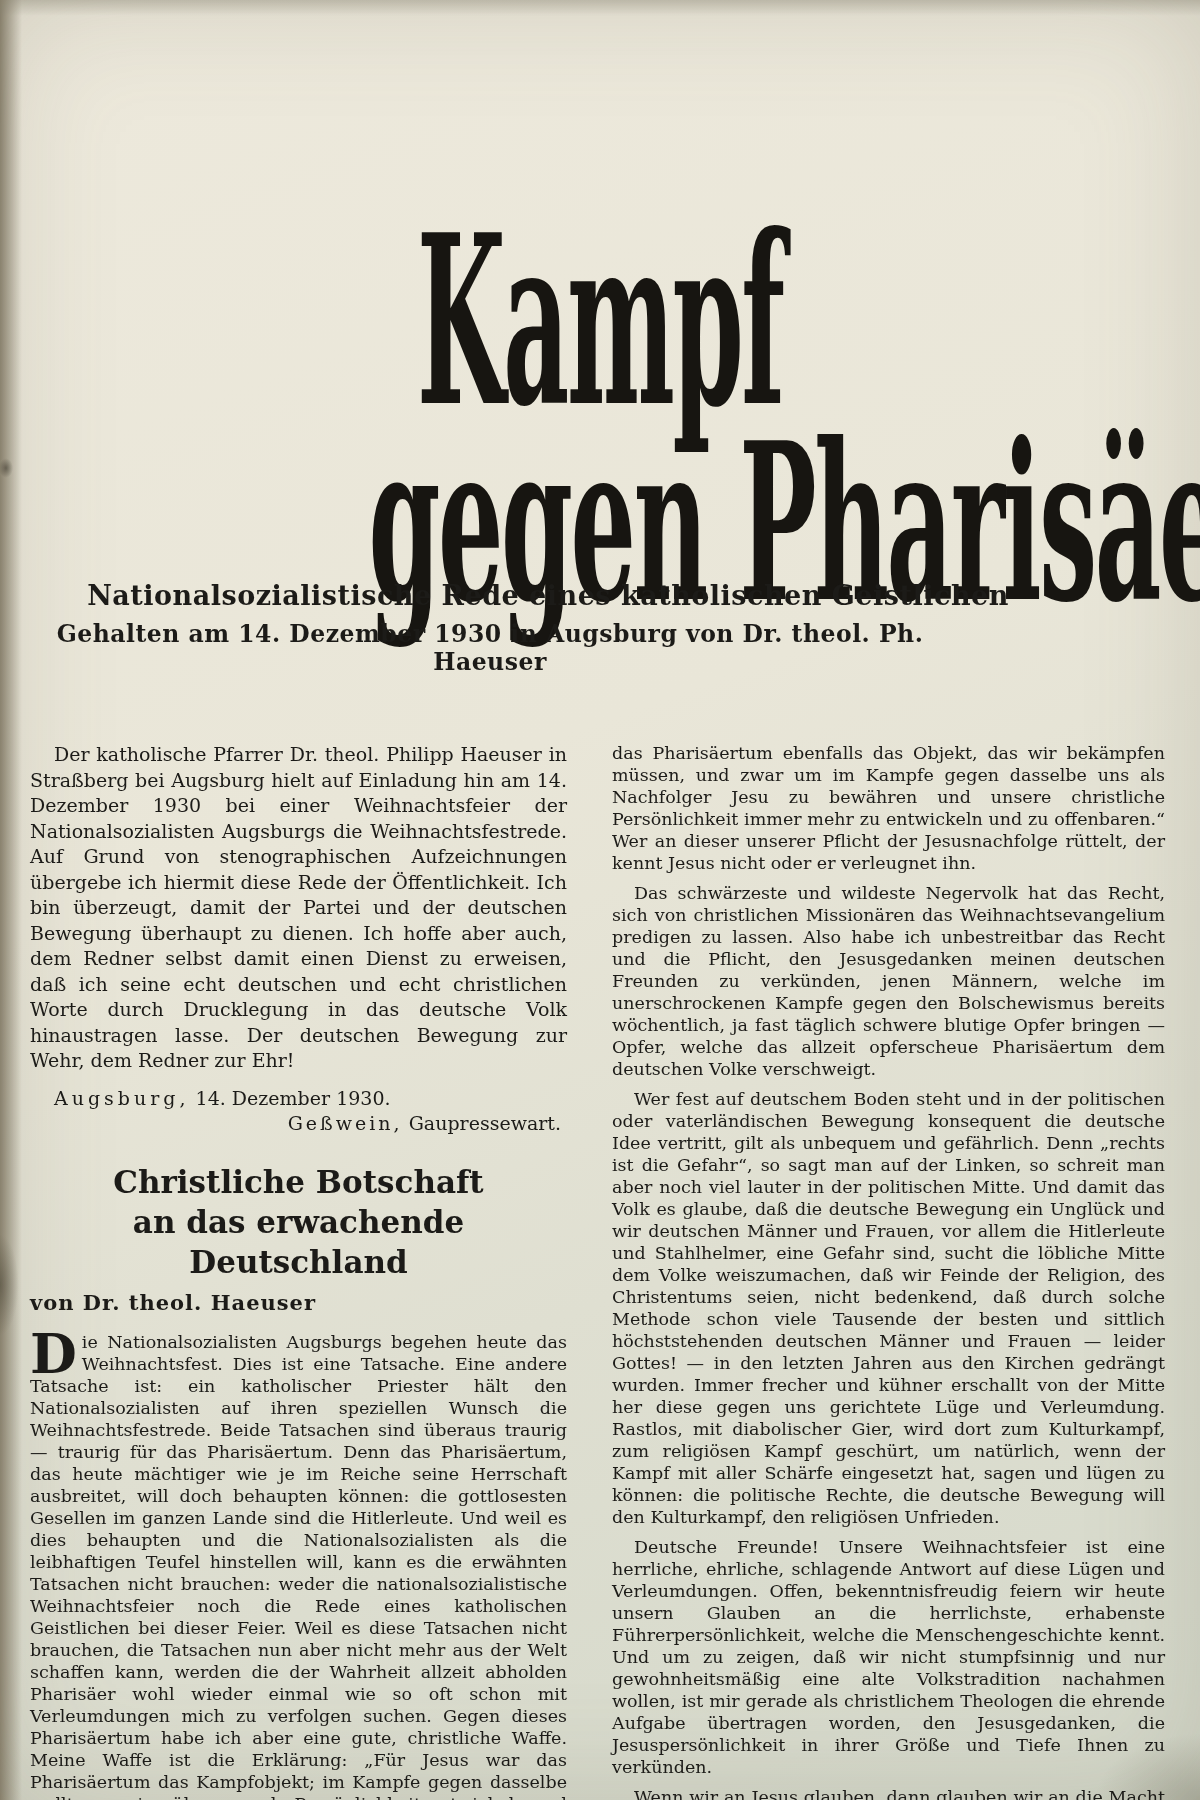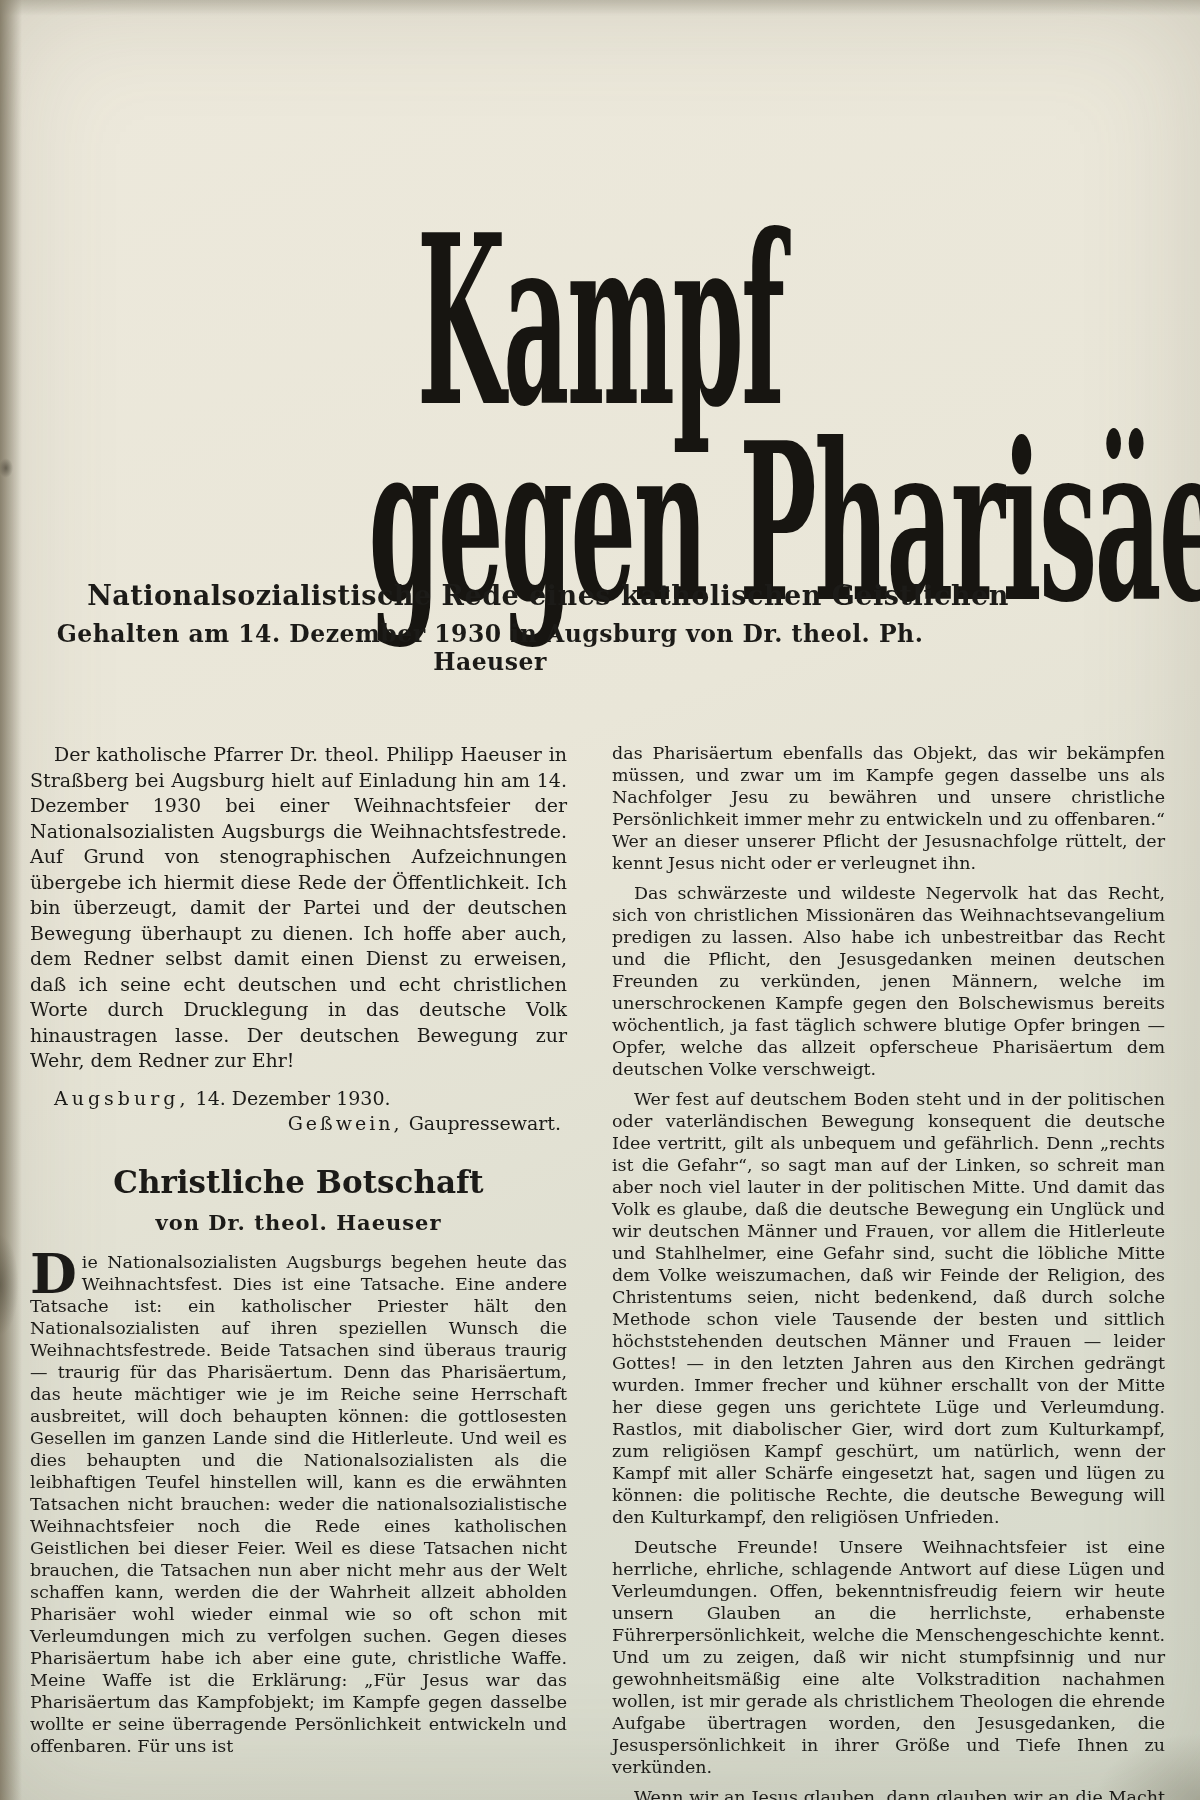--- a/index.html
+++ b/index.html
@@ -55,21 +55,21 @@
   .dateline .city { letter-spacing:4px; }
   .signature {
     margin:0 6px 0 0; font-size:19px; line-height:25px; text-align:right;
   }
   .signature .name { letter-spacing:3px; }
   .speech-heading {
     margin:26px 0 0 0; text-align:center;
     font-size:31px; line-height:40px; font-weight:bold;
   }
   .speech-byline {
-    margin:8px 0 0 0; text-align:center;
+    margin:8px 0 0 0; 
     font-size:21px; font-weight:bold; letter-spacing:1px;
   }
   .speech-text {
     margin:16px 0 0 0; font-size:17.5px; line-height:22px;
   }
   .dropcap {
     float:left; font-size:54px; line-height:42px; font-weight:bold;
     padding:2px 5px 0 0;
   }
   .col-right p { margin:0 0 8px 0; }
@@ -84,21 +84,21 @@
   <h1 class="title-line t2"><span class="stretch">gegen Pharisäertum</span></h1>
 
   <div class="subtitle1">Nationalsozialistische Rede eines katholischen Geistlichen</div>
   <div class="subtitle2">Gehalten am 14. Dezember 1930 in Augsburg von Dr. theol. Ph. Haeuser</div>
 
   <div class="col col-left">
     <p class="vorwort-text">Der katholische Pfarrer Dr. theol. Philipp Haeuser in Straßberg bei Augsburg hielt auf Einladung hin am 14. Dezember 1930 bei einer Weihnachtsfeier der Nationalsozialisten Augsburgs die Weihnachtsfestrede. Auf Grund von stenographischen Aufzeichnungen übergebe ich hiermit diese Rede der Öffentlichkeit. Ich bin überzeugt, damit der Partei und der deutschen Bewegung überhaupt zu dienen. Ich hoffe aber auch, dem Redner selbst damit einen Dienst zu erweisen, daß ich seine echt deutschen und echt christlichen Worte durch Drucklegung in das deutsche Volk hinaustragen lasse. Der deutschen Bewegung zur Wehr, dem Redner zur Ehr!</p>
     <p class="dateline"><span class="city">Augsburg,</span><span> 14. Dezember 1930.</span></p>
     <p class="signature"><span class="name">Geßwein,</span><span> Gaupressewart.</span></p>
 
-    <h2 class="speech-heading"><span>Christliche Botschaft</span><br></h2>
+    <h2 class="speech-heading"><span>Christliche Botschaft</span><br><span>an das erwachende Deutschland</span></h2>
     <h3 class="speech-byline">von Dr. theol. Haeuser</h3>
 
     <p class="speech-text"><span class="dropcap">D</span><span>ie Nationalsozialisten Augsburgs begehen heute das Weihnachtsfest. Dies ist eine Tatsache. Eine andere Tatsache ist: ein katholischer Priester hält den Nationalsozialisten auf ihren speziellen Wunsch die Weihnachtsfestrede. Beide Tatsachen sind überaus traurig — traurig für das Pharisäertum. Denn das Pharisäertum, das heute mächtiger wie je im Reiche seine Herrschaft ausbreitet, will doch behaupten können: die gottlosesten Gesellen im ganzen Lande sind die Hitlerleute. Und weil es dies behaupten und die Nationalsozialisten als die leibhaftigen Teufel hinstellen will, kann es die erwähnten Tatsachen nicht brauchen: weder die nationalsozialistische Weihnachtsfeier noch die Rede eines katholischen Geistlichen bei dieser Feier. Weil es diese Tatsachen nicht brauchen, die Tatsachen nun aber nicht mehr aus der Welt schaffen kann, werden die der Wahrheit allzeit abholden Pharisäer wohl wieder einmal wie so oft schon mit Verleumdungen mich zu verfolgen suchen. Gegen dieses Pharisäertum habe ich aber eine gute, christliche Waffe. Meine Waffe ist die Erklärung: „Für Jesus war das Pharisäertum das Kampfobjekt; im Kampfe gegen dasselbe wollte er seine überragende Persönlichkeit entwickeln und offenbaren. Für uns ist</span></p>
   </div>
 
   <div class="col col-right">
       <p>das Pharisäertum ebenfalls das Objekt, das wir bekämpfen müssen, und zwar um im Kampfe gegen dasselbe uns als Nachfolger Jesu zu bewähren und unsere christliche Persönlichkeit immer mehr zu entwickeln und zu offenbaren.“ Wer an dieser unserer Pflicht der Jesusnachfolge rüttelt, der kennt Jesus nicht oder er verleugnet ihn.</p>
       <p>Das schwärzeste und wildeste Negervolk hat das Recht, sich von christlichen Missionären das Weihnachtsevangelium predigen zu lassen. Also habe ich unbestreitbar das Recht und die Pflicht, den Jesusgedanken meinen deutschen Freunden zu verkünden, jenen Männern, welche im unerschrockenen Kampfe gegen den Bolschewismus bereits wöchentlich, ja fast täglich schwere blutige Opfer bringen — Opfer, welche das allzeit opferscheue Pharisäertum dem deutschen Volke verschweigt.</p>
       <p>Wer fest auf deutschem Boden steht und in der politischen oder vaterländischen Bewegung konsequent die deutsche Idee vertritt, gilt als unbequem und gefährlich. Denn „rechts ist die Gefahr“, so sagt man auf der Linken, so schreit man aber noch viel lauter in der politischen Mitte. Und damit das Volk es glaube, daß die deutsche Bewegung ein Unglück und wir deutschen Männer und Frauen, vor allem die Hitlerleute und Stahlhelmer, eine Gefahr sind, sucht die löbliche Mitte dem Volke weiszumachen, daß wir Feinde der Religion, des Christentums seien, nicht bedenkend, daß durch solche Methode schon viele Tausende der besten und sittlich höchststehenden deutschen Männer und Frauen — leider Gottes! — in den letzten Jahren aus den Kirchen gedrängt wurden. Immer frecher und kühner erschallt von der Mitte her diese gegen uns gerichtete Lüge und Verleumdung. Rastlos, mit diabolischer Gier, wird dort zum Kulturkampf, zum religiösen Kampf geschürt, um natürlich, wenn der Kampf mit aller Schärfe eingesetzt hat, sagen und lügen zu können: die politische Rechte, die deutsche Bewegung will den Kulturkampf, den religiösen Unfrieden.</p>
       <p>Deutsche Freunde! Unsere Weihnachtsfeier ist eine herrliche, ehrliche, schlagende Antwort auf diese Lügen und Verleumdungen. Offen, bekenntnisfreudig feiern wir heute unsern Glauben an die herrlichste, erhabenste Führerpersönlichkeit, welche die Menschengeschichte kennt. Und um zu zeigen, daß wir nicht stumpfsinnig und nur gewohnheitsmäßig eine alte Volkstradition nachahmen wollen, ist mir gerade als christlichem Theologen die ehrende Aufgabe übertragen worden, den Jesusgedanken, die Jesuspersönlichkeit in ihrer Größe und Tiefe Ihnen zu verkünden.</p>

